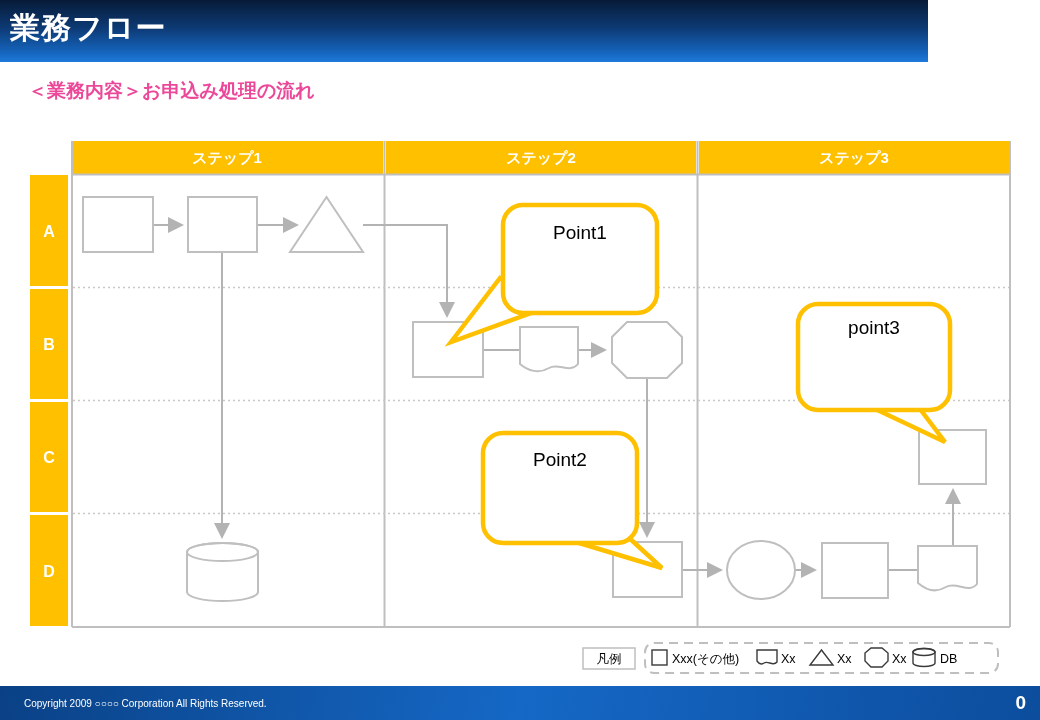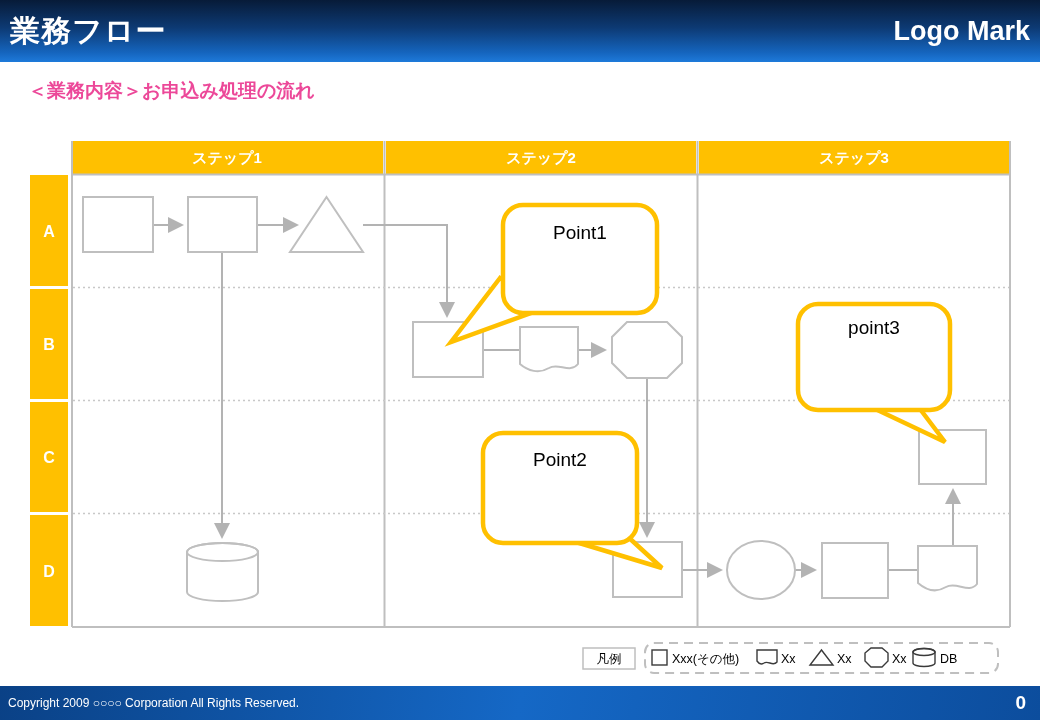--- a/index.html
+++ b/index.html
@@ -1,55 +1,54 @@
 <!DOCTYPE html>
 <html><head>
 <meta charset="utf-8">
 <style>
   html,body{margin:0;padding:0;}
   body{
     width:1040px;height:720px;position:relative;background:#ffffff;
     font-family:"Liberation Sans", sans-serif;overflow:hidden;
   }
   .titlebar{
-    position:absolute;left:0;top:0;width:1040px;height:62px;
+    position:absolute;left:0;top:0;width:928px;height:62px;
     background:linear-gradient(180deg,#071b38 0%,#0d3a74 45%,#1565be 85%,#1e7ada 100%);
-    display:flex;align-items:center;justify-content:space-between;
-    box-sizing:border-box;padding:14px 10px;
+    display:flex;align-items:flex-start;justify-content:space-between;
+    box-sizing:border-box;padding:8px 10px;
   }
   .titlebar .slide-title{color:#fff;font-size:30px;font-weight:bold;letter-spacing:1px;}
   .titlebar .logo{color:#fff;font-size:27px;font-weight:bold;}
   .subtitle{
     position:absolute;left:28px;top:78px;font-size:19px;font-weight:bold;color:#ec4899;
   }
   .diagram-svg{position:absolute;left:0;top:0;}
   .footer{
     position:absolute;left:0;top:686px;width:1040px;height:34px;
     background:linear-gradient(100deg,#0a4186 0%,#1568c6 50%,#0c4d9d 100%);
     display:flex;align-items:center;justify-content:space-between;
     box-sizing:border-box;padding:0 14px 0 8px;
   }
-  .footer .copyright{color:#fff;font-size:12px;}
+  .footer .copyright{color:#fff;font-size:10px;margin-left:16px;}
   .footer .pagenum{color:#fff;font-size:19px;font-weight:bold;}
   text{font-family:"Liberation Sans", sans-serif;}
   .lane-label{fill:#fff;font-weight:bold;font-size:16px;text-anchor:middle;}
   .step-label{fill:#fff;font-weight:bold;font-size:15px;text-anchor:middle;}
   .callout-label{fill:#000;font-size:19px;text-anchor:middle;}
   .legend-label{fill:#000;font-size:12.5px;}
   .shape{fill:#ffffff;stroke:#bfbfbf;stroke-width:2;}
   .conn{stroke:#b3b3b3;stroke-width:2;fill:none;}
   .callout{fill:#ffffff;stroke:#ffc000;stroke-width:4.5;}
   .lgshape{fill:#ffffff;stroke:#3a3a3a;stroke-width:1.4;}
 </style>
 </head>
 <body>
 
 <div class="titlebar">
   <div class="slide-title">業務フロー</div>
-  <div class="logo">Logo Mark</div>
 </div>
 
 <div class="subtitle">＜業務内容＞お申込み処理の流れ</div>
 
 <svg class="diagram-svg" width="1040" height="686" viewBox="0 0 1040 686" xmlns="http://www.w3.org/2000/svg">
   <defs>
     <marker id="arr" markerWidth="9" markerHeight="9" refX="7" refY="4" orient="auto">
       <path d="M0,0 L8,4 L0,8 z" fill="#b3b3b3"></path>
     </marker>
   </defs>

